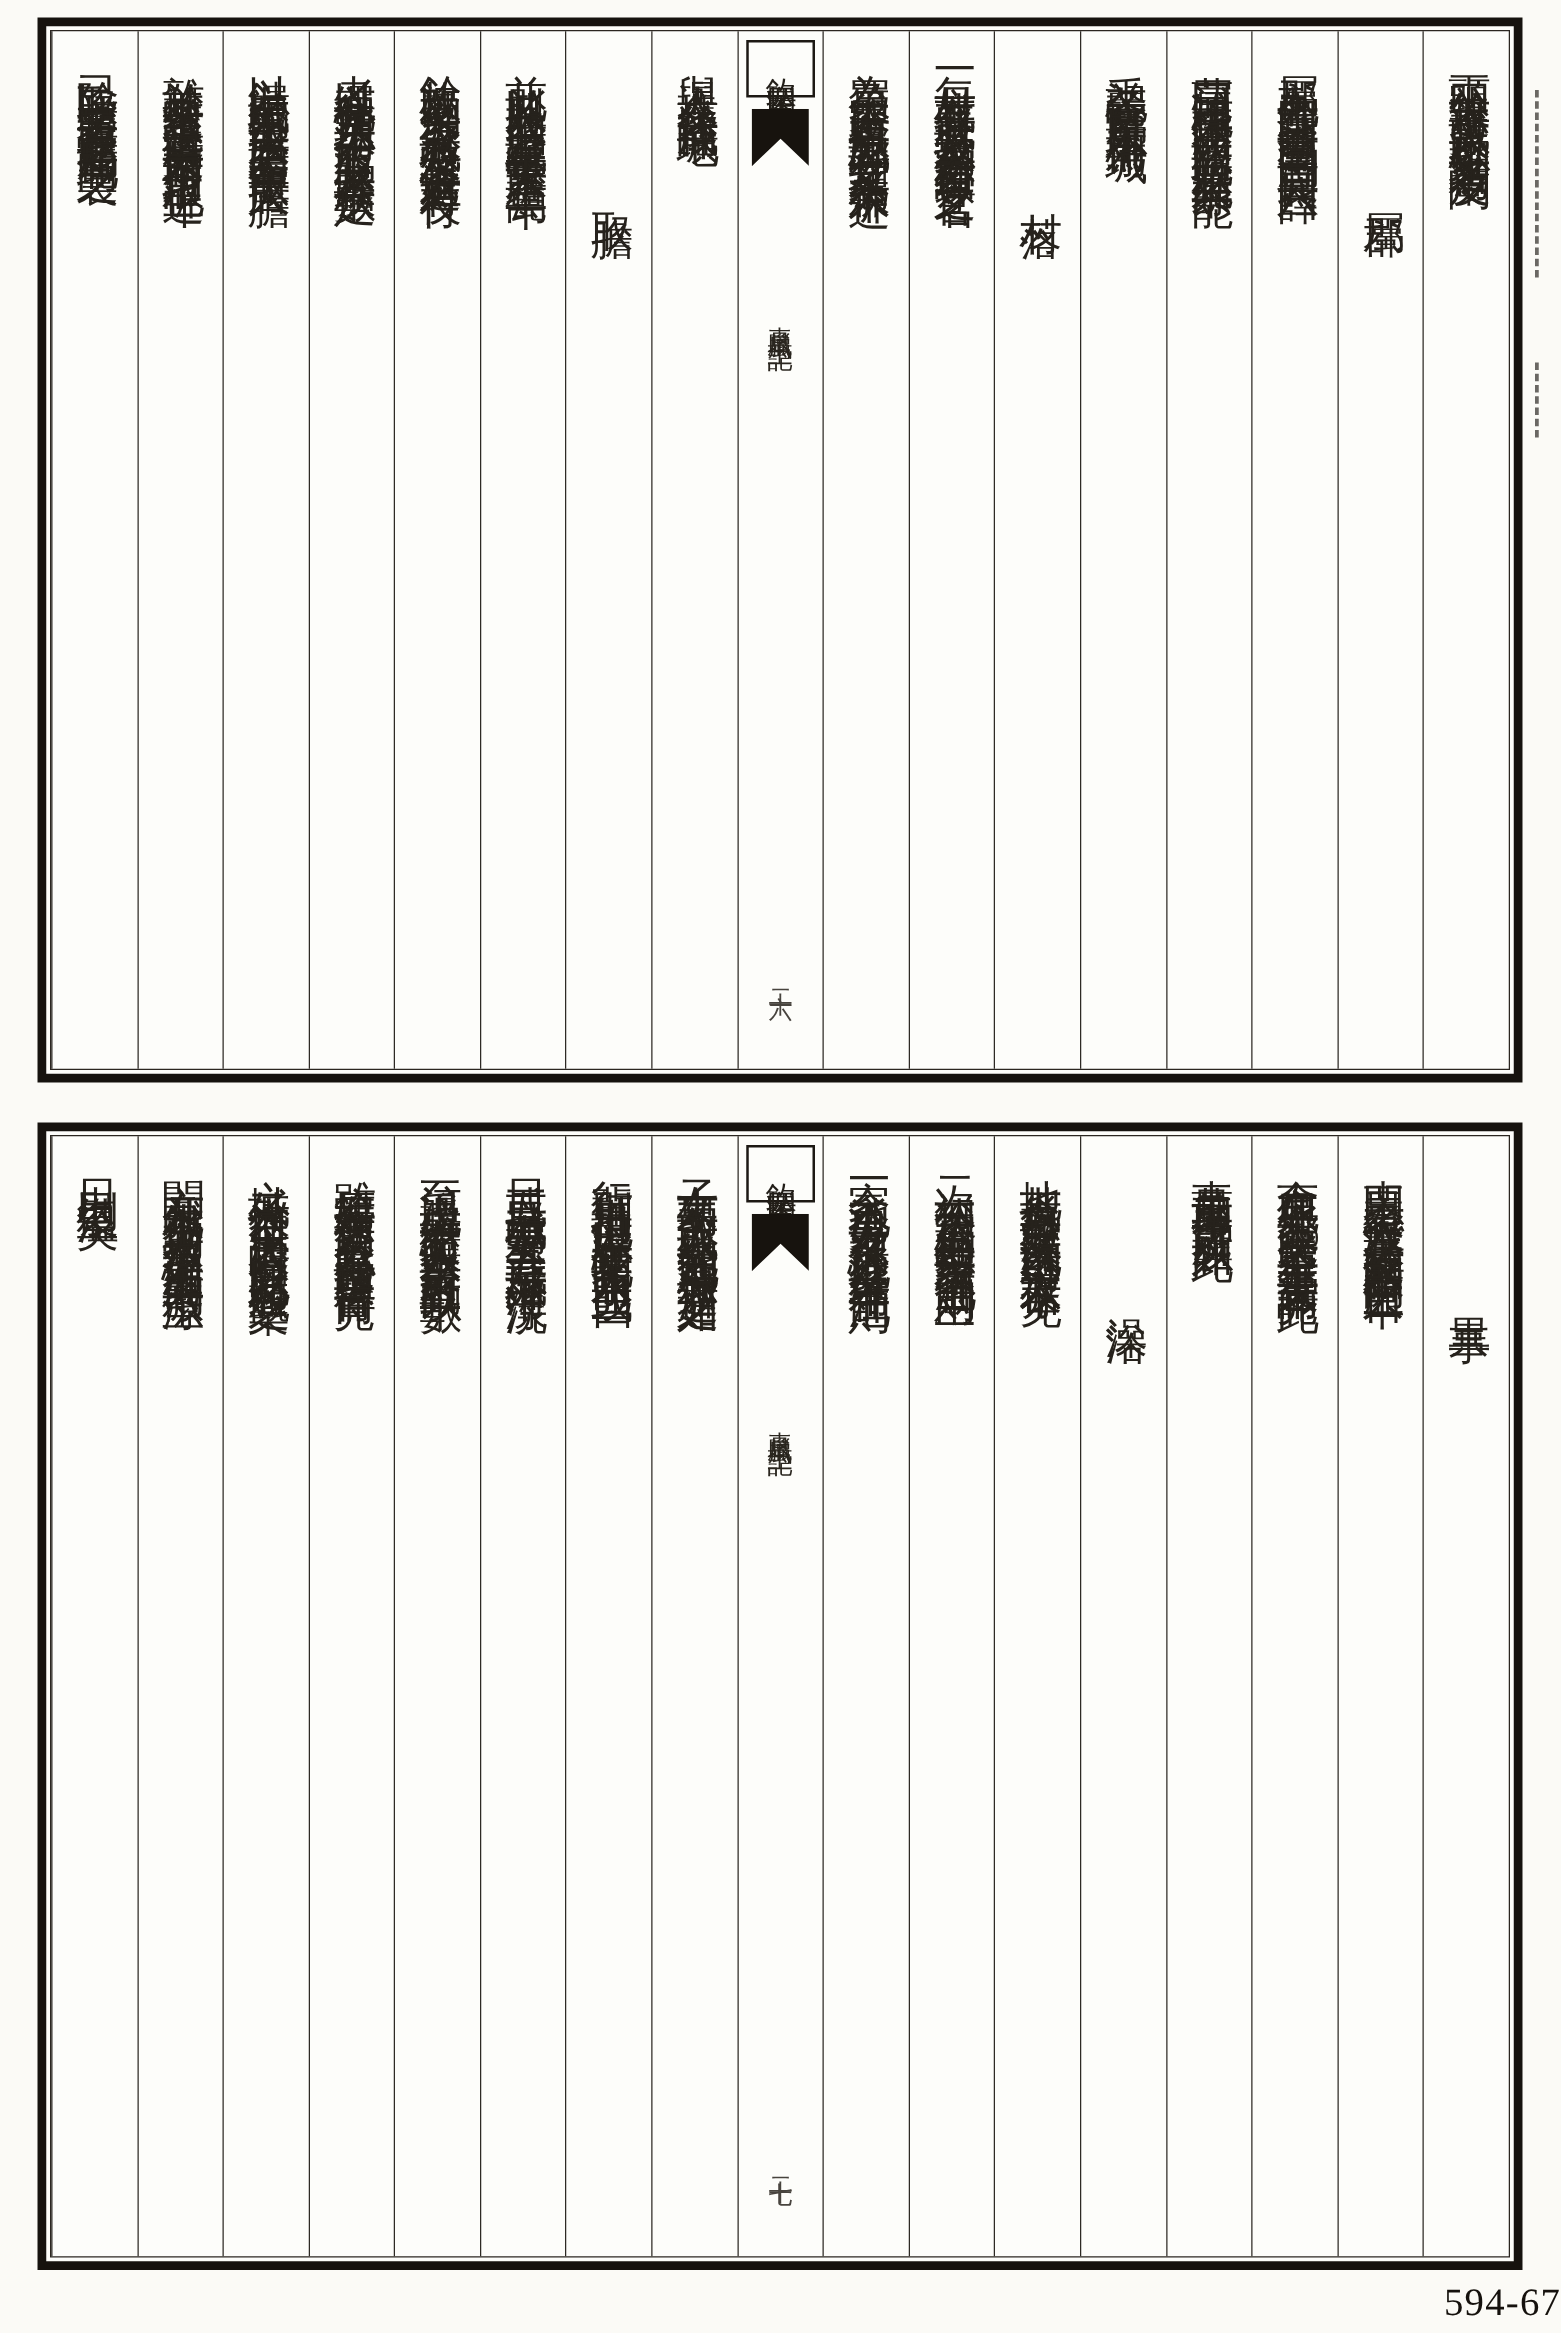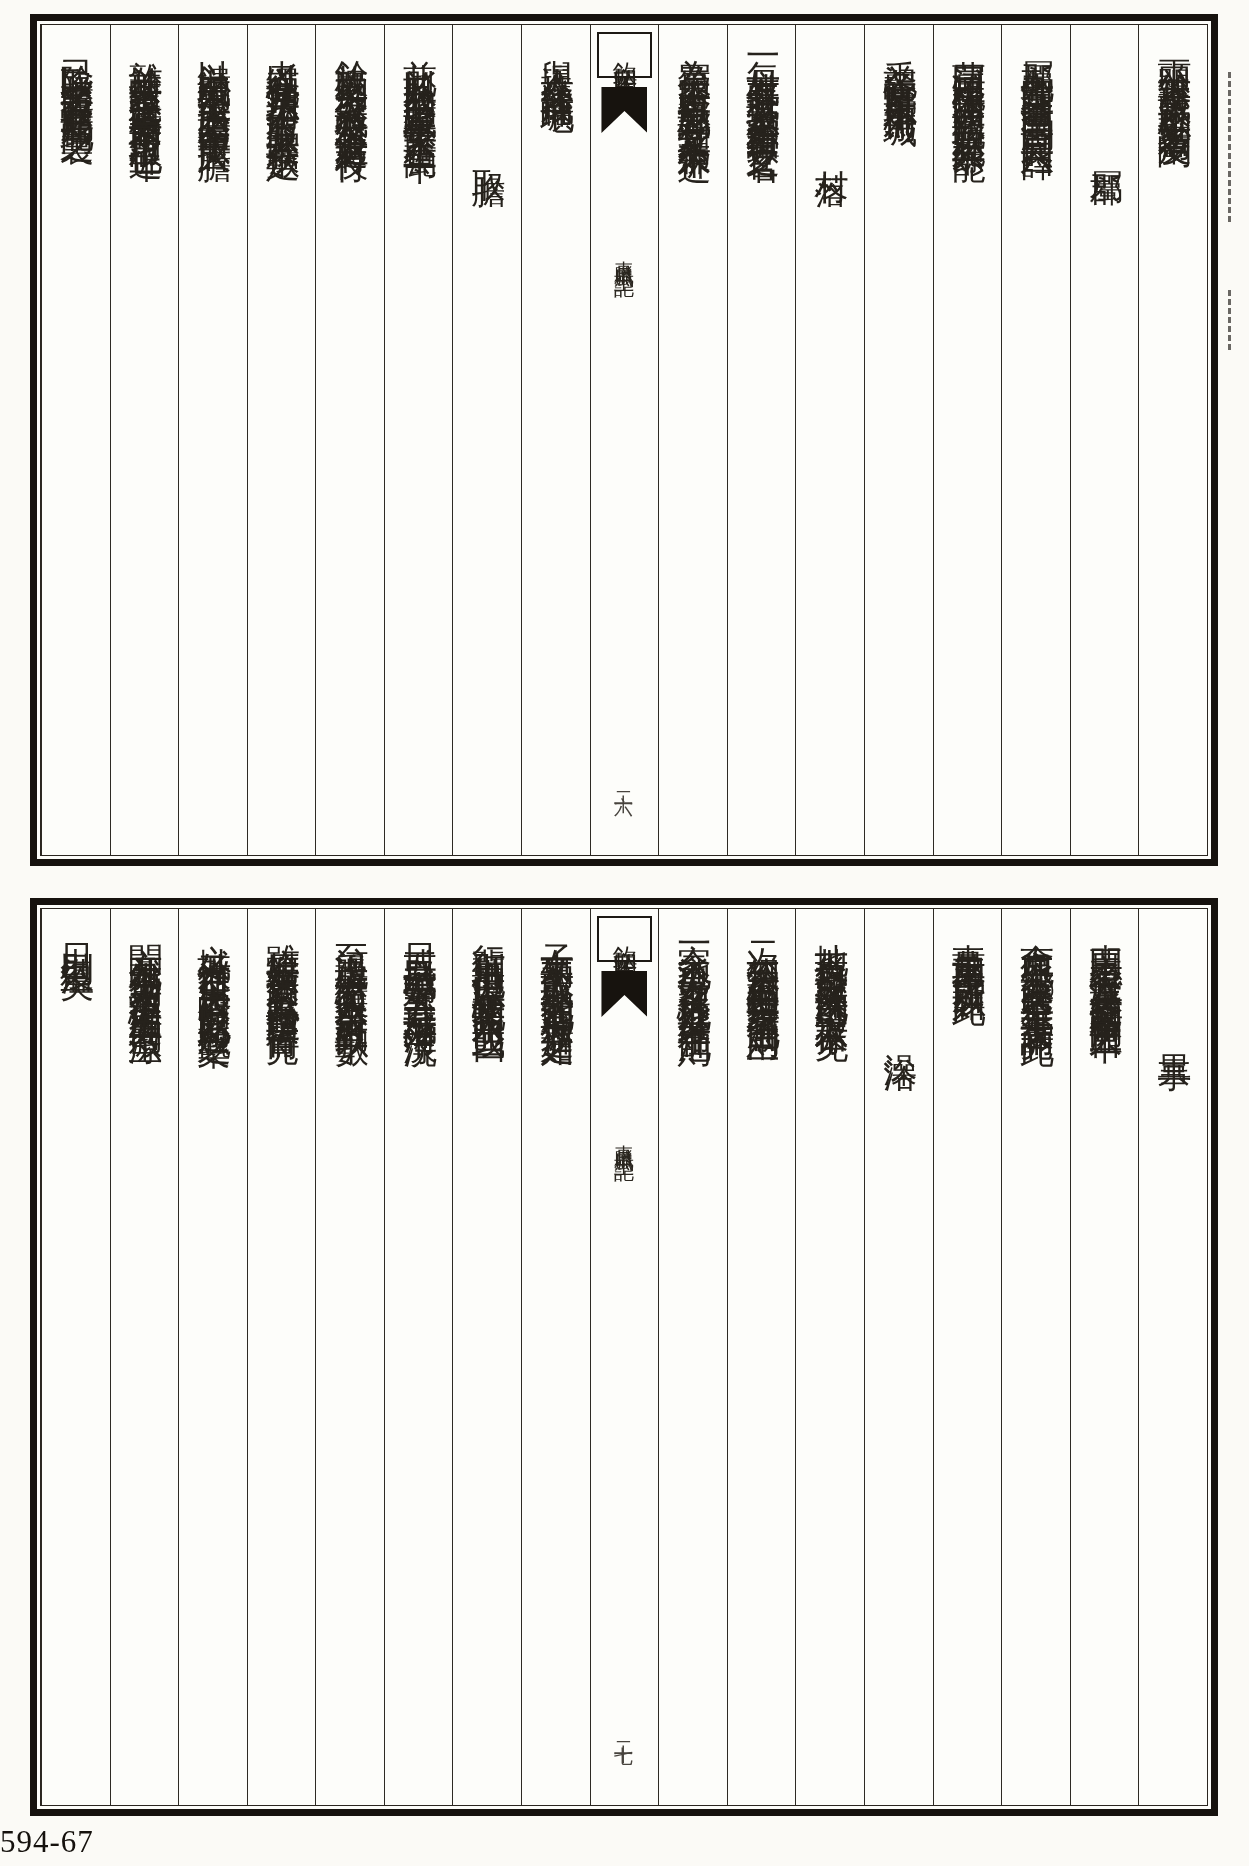--- a/index.html
+++ b/index.html
@@ -47,21 +47,21 @@
   }
   .fold-title{
     margin-top:112px;font-size:20px;letter-spacing:4px;line-height:30px;
     color:#2a261f;
   }
   .fold-page{
     margin-top:auto;margin-bottom:72px;font-size:19px;letter-spacing:2px;
     line-height:26px;color:#35302a;opacity:.9;
   }
   .footer{
-    position:absolute;top:1824px;left:0;width:100%;text-align:left;
+    position:absolute;top:1824px;left:0;width:100%;text-align:right;
     font-family:"Liberation Serif","DejaVu Serif",serif;
     font-size:31px;letter-spacing:1px;color:#15110d;
   }
   .artifact{
     position:absolute;width:0;border-left:3px dashed #2e2a26;opacity:.7;
   }
 </style>
 </head>
 <body>
 

